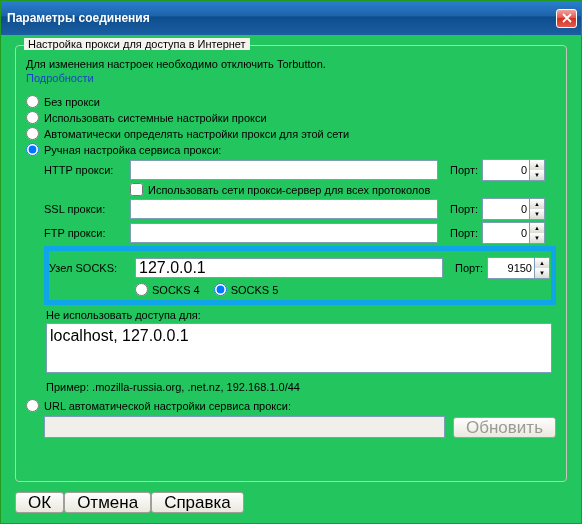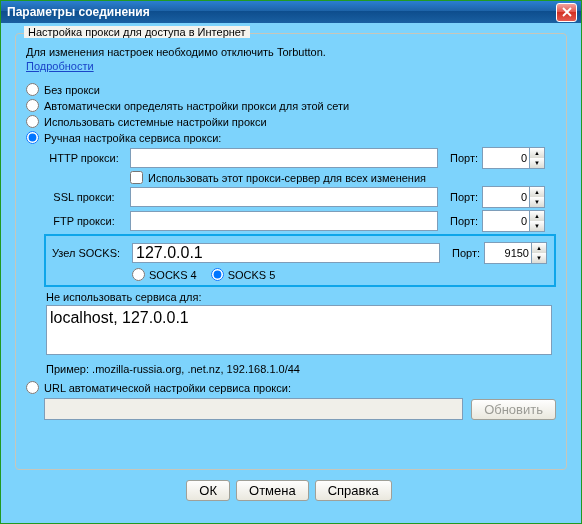--- a/index.html
+++ b/index.html
@@ -1,49 +1,49 @@
 <!DOCTYPE html>
 <html><head>
 <meta charset="utf-8">
 <style>
 html,body{margin:0;padding:0;font-family:Tahoma,Arial,sans-serif;font-size:11px;background:#fff}
 .window{width:580px;height:522px;border:1px solid #219a21;position:relative;display:flex;flex-direction:column}
-.titlebar{height:22px;background:linear-gradient(to bottom,#2a7fd0 0%,#1d63a8 45%,#0d4d8d 46%,#1a5fa1 100%);display:flex;align-items:center;color:#fff;font-weight:bold;padding-left:6px;font-size:12px}
+.titlebar{height:34px;background:linear-gradient(to bottom,#2a7fd0 0%,#1d63a8 45%,#0d4d8d 46%,#1a5fa1 100%);display:flex;align-items:center;color:#fff;font-weight:bold;padding-left:6px;font-size:12px}
 .titlebar .close{margin-left:auto;margin-right:4px;width:19px;height:17px;background:linear-gradient(to bottom,#f3a19e,#e4584f 45%,#d22d1f 46%,#e45a50);border:1px solid #fff;border-radius:3px;display:flex;align-items:center;justify-content:center;cursor:pointer}
 .titlebar .close svg{width:10px;height:10px}
-.content{flex:1;background:#7dd3fc;padding:10px 14px 12px 14px;display:flex;flex-direction:column}
+.content{flex:1;background:#22c55e;padding:10px 14px 0 14px;display:flex;flex-direction:column}
 .groupbox{border:1px solid #c8c6b9;border-radius:4px;padding:8px 10px 10px 10px;position:relative;flex:1}
 .group-title{position:absolute;top:-8px;left:8px;background:#f4f3ee;padding:0 4px}
 .info{margin:4px 0 2px 0}
-.link{color:#1a44c8;text-decoration:underline;cursor:pointer;display:inline-block;margin-bottom:8px}
+.link{color:#1a44c8;cursor:pointer;display:inline-block;margin-bottom:8px}
 .radio-row{display:flex;align-items:flex-end;margin:3px 0}
 .radio-row input[type=radio]{margin:0 5px 0 0}
 .proxy-grid{margin-left:18px}
 .proxy-row{display:flex;align-items:center;margin:2px 0}
-.proxy-lbl{width:80px;text-align:center;padding-right:6px}
+.proxy-lbl{width:80px;text-align:left;padding-right:6px}
 .proxy-input{width:300px;height:18px;border:1px solid #7e9db9;background:#fff;padding:0 3px;font-family:inherit;font-size:16px}
 .port-lbl{width:40px;text-align:right;padding-right:4px}
 .port-wrap{display:flex;align-items:stretch}
 .port-input{width:42px;height:18px;border:1px solid #7e9db9;background:#fff;text-align:right;padding-right:2px;font-family:inherit;font-size:11px}
 .spin{display:flex;flex-direction:column;border:1px solid #7e9db9;border-left:none;width:14px}
 .spin-btn{flex:1;background:linear-gradient(#fff,#dcdcd5);display:flex;align-items:center;justify-content:center;font-size:6px;cursor:pointer;line-height:8px}
 .cb-row{display:flex;align-items:center;margin:2px 0 2px 86px}
 .cb-row input{margin:0 5px 0 0}
-.highlight{border:2px solid #0ea5e9;padding:4px 0;margin:2px 0}
+.highlight{border:5px solid #0ea5e9;padding:4px 0;margin:2px 0}
 .sv-row{display:flex;align-items:center;margin-left:86px;margin-top:4px}
 .sv-row label{display:flex;align-items:flex-end;margin-right:14px}
 .sv-row input{margin:0 4px 0 0}
 .no-proxy-lbl{margin:4px 0 2px 20px}
 .no-proxy-ta{margin-left:20px;width:498px;height:42px;border:1px solid #7e9db9;background:#fff;padding:3px;font-family:inherit;font-size:16px;resize:none}
 .example{margin:6px 0 6px 20px}
 .url-row{display:flex;align-items:center;margin-left:18px;margin-top:4px}
 .url-input{flex:1;height:18px;border:1px solid #7e9db9;background:#f0efe9;margin-right:8px}
-.btn{height:21px;padding:0 12px;background:linear-gradient(#fefefe,#eae8de);border:1px solid #a0a098;border-radius:3px;font-family:inherit;font-size:13px;cursor:pointer}
+.btn{height:21px;padding:0 12px;background:linear-gradient(#fefefe,#eae8de);border:1px solid #a0a098;border-radius:3px;font-family:inherit;font-size:17px;cursor:pointer}
 .btn.disabled{color:#9b9b95;cursor:default}
-.btns{display:flex;justify-content:center;gap:6px;padding:10px 4px 10px 0}
+.btns{display:flex;justify-content:flex-start;gap:0;padding:10px 4px 10px 0}
 </style>
 </head>
 <body>
 
 <div class="window">
   <div class="titlebar">
     <span>Параметры соединения</span>
     <div class="close">
       <svg viewBox="0 0 10 10">
           <path d="M1 1 L9 9 M9 1 L1 9" stroke="#fff" stroke-width="1.8"></path>
@@ -55,25 +55,25 @@
       <span class="group-title">Настройка прокси для доступа в Интернет</span>
       <div class="info">Для изменения настроек необходимо отключить Torbutton.</div>
       <span class="link">Подробности</span>
 
       <div class="radio-row">
         <input type="radio" name="proxy" style="">
         <span>Без прокси</span>
       </div>
       <div class="radio-row">
         <input type="radio" name="proxy" style="">
-        <span>Автоматически определять настройки прокси для этой сети</span>
+        <span>Использовать системные настройки прокси</span>
       </div>
       <div class="radio-row">
         <input type="radio" name="proxy" style="">
-        <span>Использовать системные настройки прокси</span>
+        <span>Автоматически определять настройки прокси для этой сети</span>
       </div>
       <div class="radio-row">
         <input type="radio" name="proxy" checked="" style="">
         <span>Ручная настройка сервиса прокси:</span>
       </div>
 
       <div class="proxy-grid">
         <div class="proxy-row">
           <div class="proxy-lbl">HTTP прокси:</div>
           <input class="proxy-input" value="" style="">
@@ -81,21 +81,21 @@
           <div class="port-wrap">
             <input class="port-input" value="0" style="">
             <div class="spin">
                 <div class="spin-btn">▲</div>
                 <div class="spin-btn">▼</div>
               </div>
           </div>
         </div>
         <div class="cb-row">
           <input type="checkbox" style="">
-          <span>Использовать этот прокси-сервер для всех изменения</span>
+          <span>Использовать сети прокси-сервер для всех протоколов</span>
         </div>
         <div class="proxy-row">
           <div class="proxy-lbl">SSL прокси:</div>
           <input class="proxy-input" value="" style="">
           <div class="port-lbl">Порт:</div>
           <div class="port-wrap">
             <input class="port-input" value="0" style="">
             <div class="spin">
                 <div class="spin-btn">▲</div>
                 <div class="spin-btn">▼</div>
@@ -134,21 +134,21 @@
                 <span>SOCKS 4</span>
               </label>
             <label>
                 <input type="radio" name="sv" checked="" style="">
                 <span>SOCKS 5</span>
               </label>
           </div>
         </div>
       </div>
 
-      <div class="no-proxy-lbl">Не использовать сервиса для:</div>
+      <div class="no-proxy-lbl">Не использовать доступа для:</div>
       <textarea class="no-proxy-ta" style="">localhost, 127.0.0.1</textarea>
       <div class="example">Пример: .mozilla-russia.org, .net.nz, 192.168.1.0/44</div>
 
       <div class="radio-row">
         <input type="radio" name="proxy" style="">
         <span>URL автоматической настройки сервиса прокси:</span>
       </div>
       <div class="url-row">
         <input class="url-input" disabled="" value="" style="">
         <button class="btn disabled">Обновить</button>

